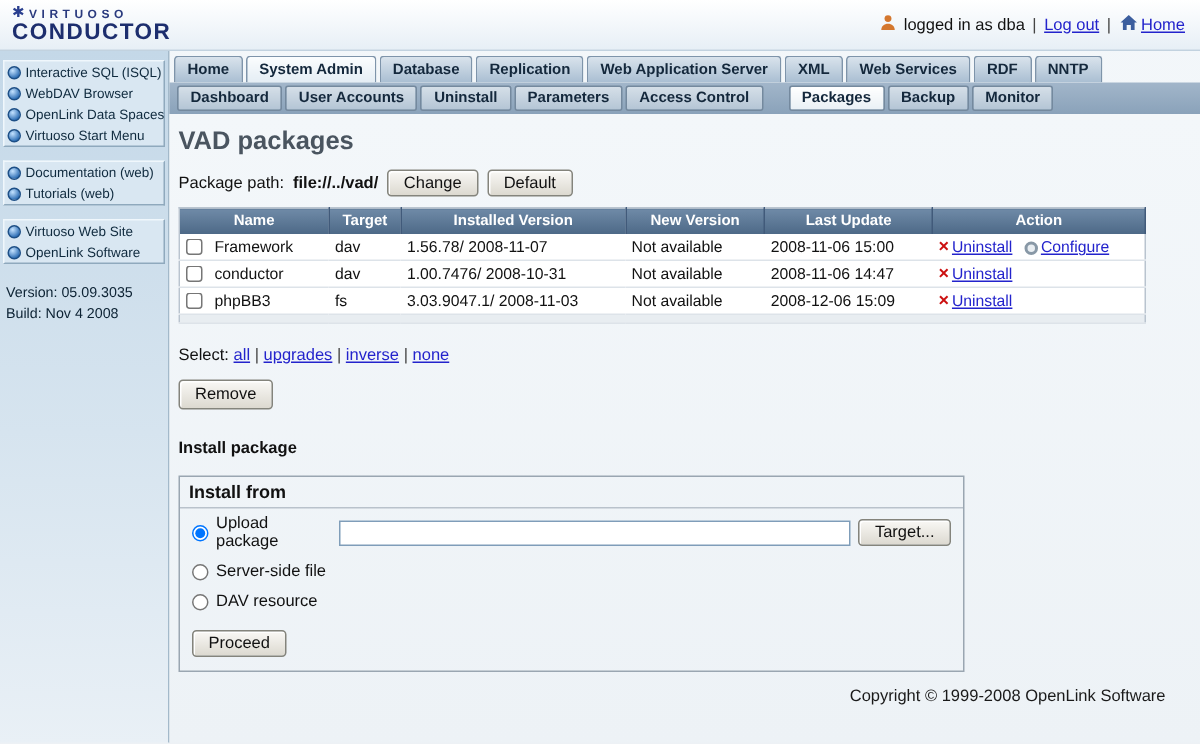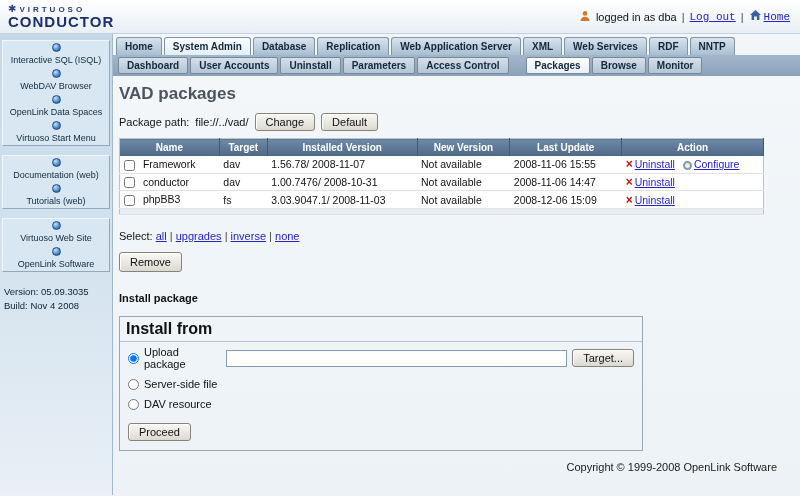--- a/index.html
+++ b/index.html
@@ -9,31 +9,31 @@
 
   
   .topbar { height:34px; display:flex; justify-content:space-between; align-items:center;
             padding:0 10px 0 8px; background:linear-gradient(#ffffff,#e7eff6);
             border-bottom:1px solid #c2d2df; }
   .logo-top { display:flex; align-items:center; gap:3px; }
   .logo-mark { color:#2a3f8f; font-size:10px; line-height:1; }
   .logo-virtuoso { font-size:8px; letter-spacing:3px; color:#2a3a7e; font-weight:bold; }
   .logo-conductor { font-size:15px; letter-spacing:1px; color:#1d2e6e; font-weight:bold; line-height:1; }
   .user-area { display:flex; align-items:center; gap:5px; font-size:11px; color:#111; }
-  .user-area a { color:#2323cc; text-decoration:underline; cursor:pointer;font-family:Liberation Mono, monospace; }
+  .user-area a { color:#2323cc; text-decoration:underline; cursor:pointer; }
   .sep { color:#444; }
   .home-link { display:flex; align-items:center; gap:2px; }
 
   
   .body-row { display:flex; height:461px; }
   .sidebar { width:113px; flex:none; background:linear-gradient(180deg,#c4d8e8,#d6e4ef 55%,#e9f0f6);
              border-right:1px solid #a3b9ca; padding-top:3px; }
   .side-group { margin:3px 2px 9px 2px; border:1px solid; border-color:#f0f7fc #8fa9bd #8fa9bd #f0f7fc;
                 background:#d9e7f2; }
-  .side-item { display:flex; align-items:center; gap:3px; padding:2px 2px; font-size:9px; color:#0f2a3e; cursor:pointer; white-space:nowrap;flex-direction:column; }
+  .side-item { display:flex; align-items:center; gap:3px; padding:2px 2px; font-size:9px; color:#0f2a3e; cursor:pointer; white-space:nowrap; }
   .globe-icon { width:9px; height:9px; border-radius:50%; flex:none;
                 background:radial-gradient(circle at 35% 30%, #c3e2ff, #2f6fb5 75%);
                 border:1px solid #1d4f86; }
   .side-meta { font-size:9.5px; color:#0c2233; padding:4px 4px; line-height:1.5; }
 
   .main { flex:1; display:flex; flex-direction:column; min-width:0; }
 
   
   .tabs-main { display:flex; align-items:flex-end; gap:2px; padding:2px 0 0 3px; height:21px; flex:none; }
   .tab { font-size:10px; font-weight:bold; color:#14283c; padding:3px 8px; white-space:nowrap; cursor:pointer;
@@ -43,21 +43,21 @@
   .tabs-sub { display:flex; align-items:center; gap:2px; padding:0 0 0 5px; height:21px; flex:none;
               background:linear-gradient(#a2b6ca,#8aa2ba); }
   .subtab { font-size:10px; font-weight:bold; color:#14283c; padding:2px 8px; white-space:nowrap; cursor:pointer;
             background:linear-gradient(#d5dfe8,#b4c5d5); border:1px solid #74899e; border-radius:2px; }
   .subtab.active { background:linear-gradient(#ffffff,#e9f0f5);margin-left:15px; }
 
   
   .content { flex:1; padding:6px 8px 0 6px; background:linear-gradient(180deg,#f3f7fa,#edf2f6); position:relative; }
   .page-title { font-size:17px; font-weight:bold; color:#4a5560; margin:2px 0 9px 0; }
   .path-row { display:flex; align-items:center; gap:6px; font-size:11px; margin-bottom:7px; color:#111; }
-  .path-value { font-weight:normal; }
+  .path-value { font-weight:bold; }
 
   .btn { font-size:11px; color:#111; padding:2px 10px; cursor:pointer;
          background:linear-gradient(#f9f8f5,#dcd9d0); border:1px solid #84847c; border-radius:3px;
          box-shadow:inset 1px 1px 0 #ffffff; font-family:inherit; }
 
   table.pkg { border-collapse:collapse; width:645px; background:#ffffff; border:1px solid #b9c4cf; margin-bottom:2px; }
   table.pkg th { background:linear-gradient(#6f8aa7,#4c6886); color:#ffffff; font-size:10px; font-weight:bold;
                  text-align:center; padding:3px 4px; border-right:1px solid #415a7a; white-space:nowrap; }
   table.pkg td { font-size:10.5px; color:#111; padding:2px 4px; border-bottom:1px solid #dde3e9; height:15px; white-space:nowrap; }
   table.pkg tr.foot td { height:6px; background:#e8edf1; padding:0; }
@@ -67,21 +67,21 @@
   .configure-icon { display:inline-block; width:9px; height:9px; border-radius:50%; border:2px solid #8898a6;
                     background:#e9eef2; vertical-align:middle; margin:0 2px 0 8px; }
 
   .select-row { font-size:11px; margin:15px 0 10px 0; color:#111; }
   .select-row a { color:#2323cc; text-decoration:underline; cursor:pointer; }
   .action-btn-row { display:flex; gap:7px; margin-bottom:20px; }
   .action-btn-row .btn { padding:3px 10px; }
 
   .install-title { font-size:11px; font-weight:bold; color:#111; margin-bottom:12px; }
   .install-box { width:524px; border:1px solid #9aa6b1; }
-  .install-box-header { font-size:16px; font-weight:bold; color:#111; padding:3px 6px; border-bottom:1px solid #b9c2cb; }
+  .install-box-header { font-size:12px; font-weight:bold; color:#111; padding:3px 6px; border-bottom:1px solid #b9c2cb; }
   .install-row { display:flex; align-items:center; gap:5px; padding:4px 8px; font-size:11px; color:#111; }
   .install-row input[type=radio] { width:11px; height:11px; margin:0; }
   .upload-input { width:352px; height:17px; border:1px solid #7f9db9; background:#ffffff; font-size:11px; padding:1px 3px; font-family:inherit; }
   .proceed-row { padding:8px 8px 9px 8px; }
 
   .copyright { width:658px; text-align:right; font-size:11px; color:#1a1a1a; margin-top:10px; }
 </style>
 </head>
 <body>
 
@@ -178,21 +178,21 @@
         <div class="tab">NNTP</div>
       </div>
 
       <div class="tabs-sub">
         <div class="subtab">Dashboard</div>
         <div class="subtab">User Accounts</div>
         <div class="subtab">Uninstall</div>
         <div class="subtab">Parameters</div>
         <div class="subtab">Access Control</div>
         <div class="subtab active">Packages</div>
-        <div class="subtab">Browse</div>
+        <div class="subtab">Backup</div>
         <div class="subtab">Monitor</div>
       </div>
 
       <div class="content">
         <div class="page-title">VAD packages</div>
 
         <div class="path-row">
           <span>Package path:</span>
           <span class="path-value">file://../vad/</span>
           <button class="btn">Change</button>
@@ -218,21 +218,21 @@
             <th>Action</th>
           </tr>
           <tr>
             <td class="name-cell">
               <input type="checkbox" style="">
               <span>Framework</span>
             </td>
             <td>dav</td>
             <td>1.56.78/ 2008-11-07</td>
             <td>Not available</td>
-            <td>2008-11-06 15:55</td>
+            <td>2008-11-06 15:00</td>
             <td>
               <span class="x-icon">×</span><a class="tbl-link">Uninstall</a><span class="configure-icon"></span><a class="tbl-link">Configure</a>
             </td>
           </tr>
           <tr>
             <td class="name-cell">
               <input type="checkbox" style="">
               <span>conductor</span>
             </td>
             <td>dav</td>

